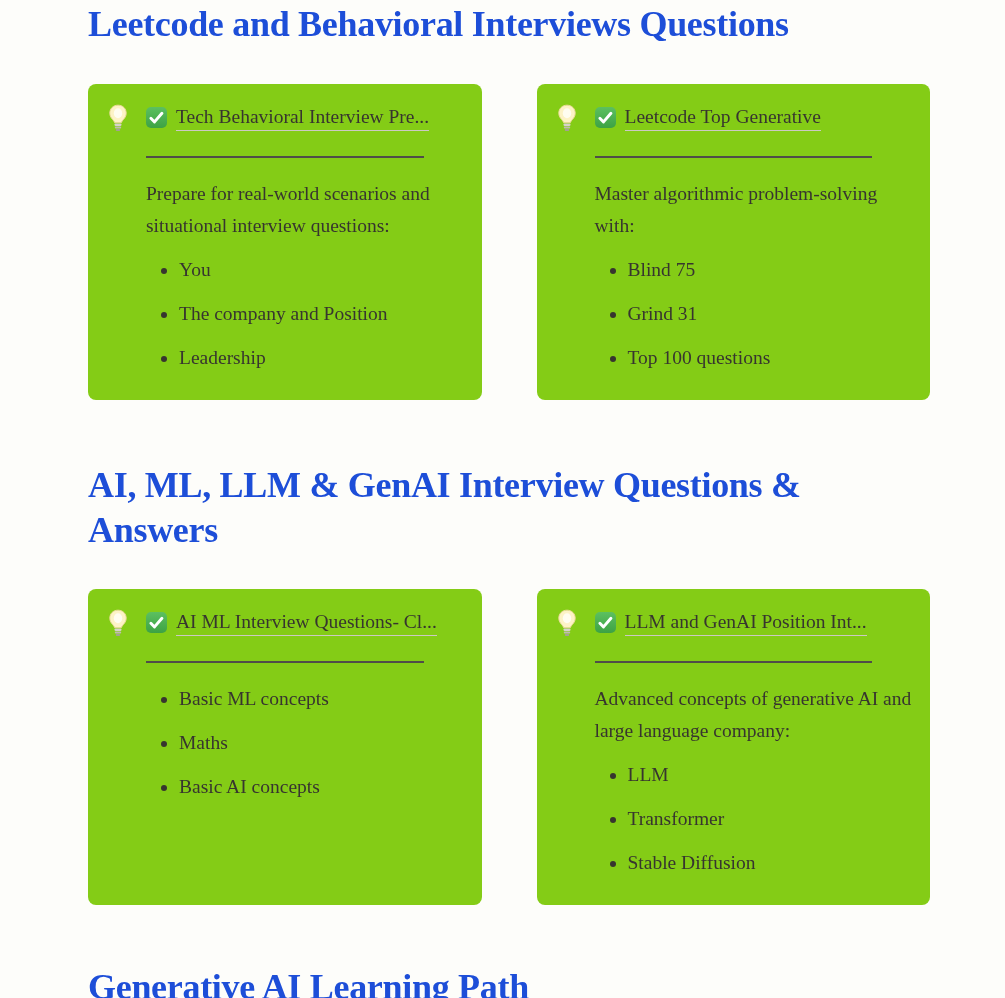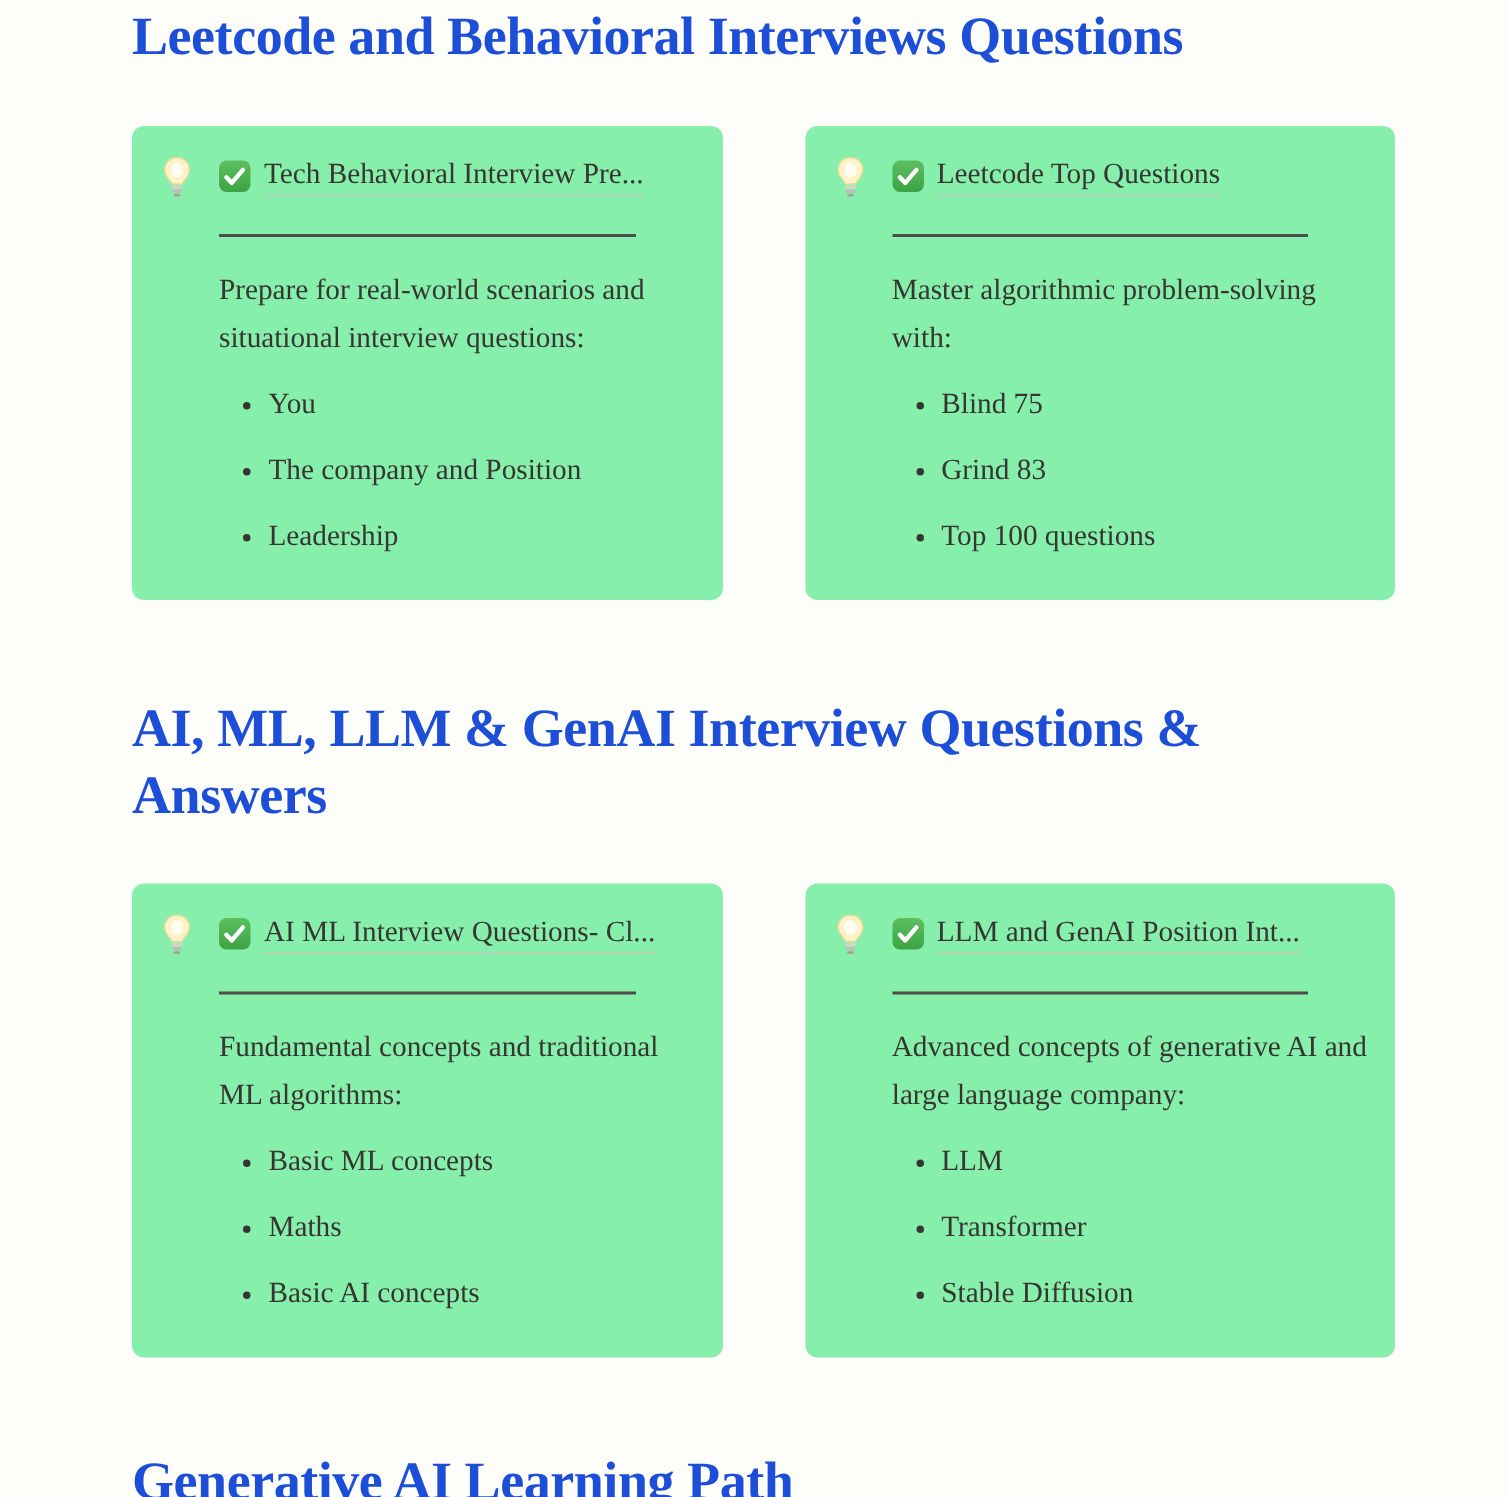--- a/index.html
+++ b/index.html
@@ -25,21 +25,21 @@
   }
   h1.doc-heading.second { margin: 63px 0 36px 0; }
   h1.doc-heading.third  { margin: 60px 0 0 0; }
 
   .card-row {
     display: grid;
     grid-template-columns: 1fr 1fr;
     column-gap: 55px;
   }
   .callout-card {
-    background: #86efac;
+    background: #84cc16;
     border-radius: 8px;
     padding: 18px 16px 26px 16px;
     display: flex;
     align-items: flex-start;
   }
   .bulb-icon {
     flex: none;
     width: 22px;
     margin: 2px 17px 0 3px;
     display: block;
@@ -148,27 +148,27 @@
       <svg class="bulb-icon" viewBox="0 0 22 28">
           <use href="#bulb-glyph"></use>
         </svg>
       <div class="card-content">
         <div class="title-row">
           <span class="check-icon">
             <svg viewBox="0 0 22 22" width="19" height="19">
                 <use href="#check-glyph"></use>
               </svg>
           </span>
-          <a class="page-link">Leetcode Top Questions</a>
+          <a class="page-link">Leetcode Top Generative</a>
         </div>
         <div class="card-divider"></div>
         <p class="card-desc">Master algorithmic problem-solving with:</p>
         <ul class="bullets">
           <li>Blind 75</li>
-          <li>Grind 83</li>
+          <li>Grind 31</li>
           <li>Top 100 questions</li>
         </ul>
       </div>
     </div>
 
   </div>
 
   <h1 class="doc-heading second">AI, ML, LLM &amp; GenAI Interview Questions &amp; Answers</h1>
 
   <div class="card-row">
@@ -180,21 +180,20 @@
       <div class="card-content">
         <div class="title-row">
           <span class="check-icon">
             <svg viewBox="0 0 22 22" width="19" height="19">
                 <use href="#check-glyph"></use>
               </svg>
           </span>
           <a class="page-link">AI ML Interview Questions- Cl...</a>
         </div>
         <div class="card-divider"></div>
-        <p class="card-desc">Fundamental concepts and traditional ML algorithms:</p>
         <ul class="bullets">
           <li>Basic ML concepts</li>
           <li>Maths</li>
           <li>Basic AI concepts</li>
         </ul>
       </div>
     </div>
 
     <div class="callout-card">
       <svg class="bulb-icon" viewBox="0 0 22 28">

